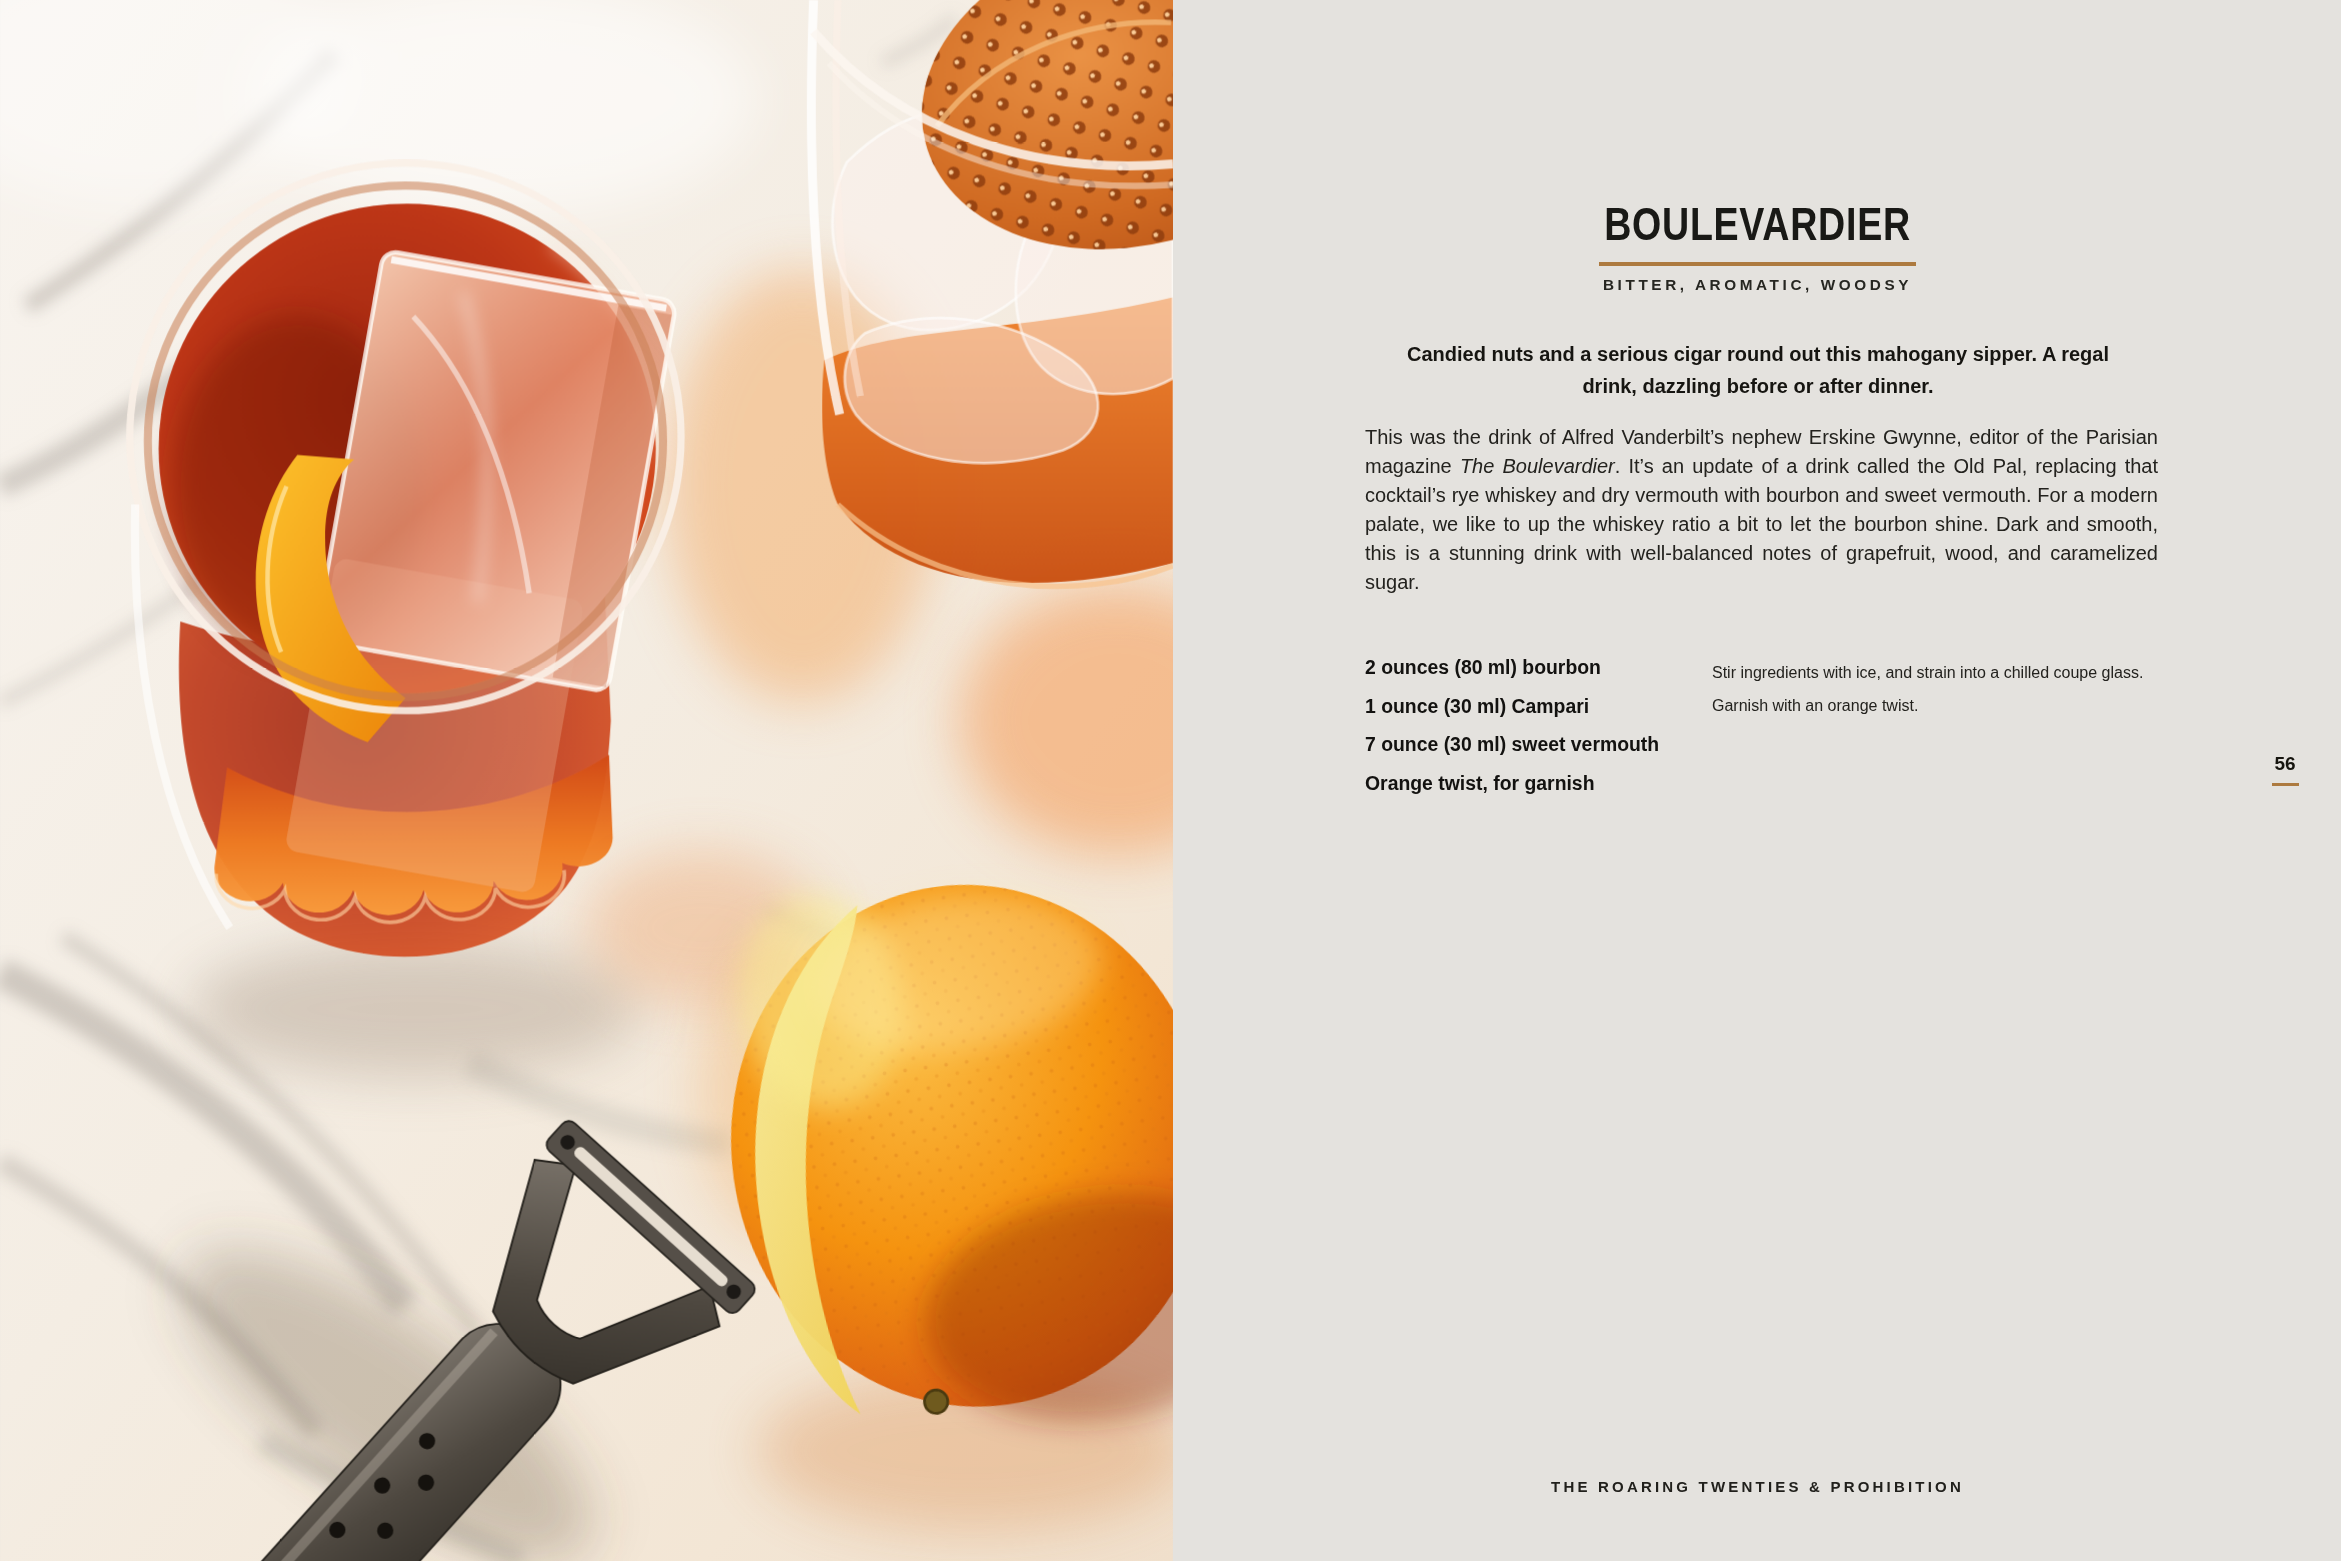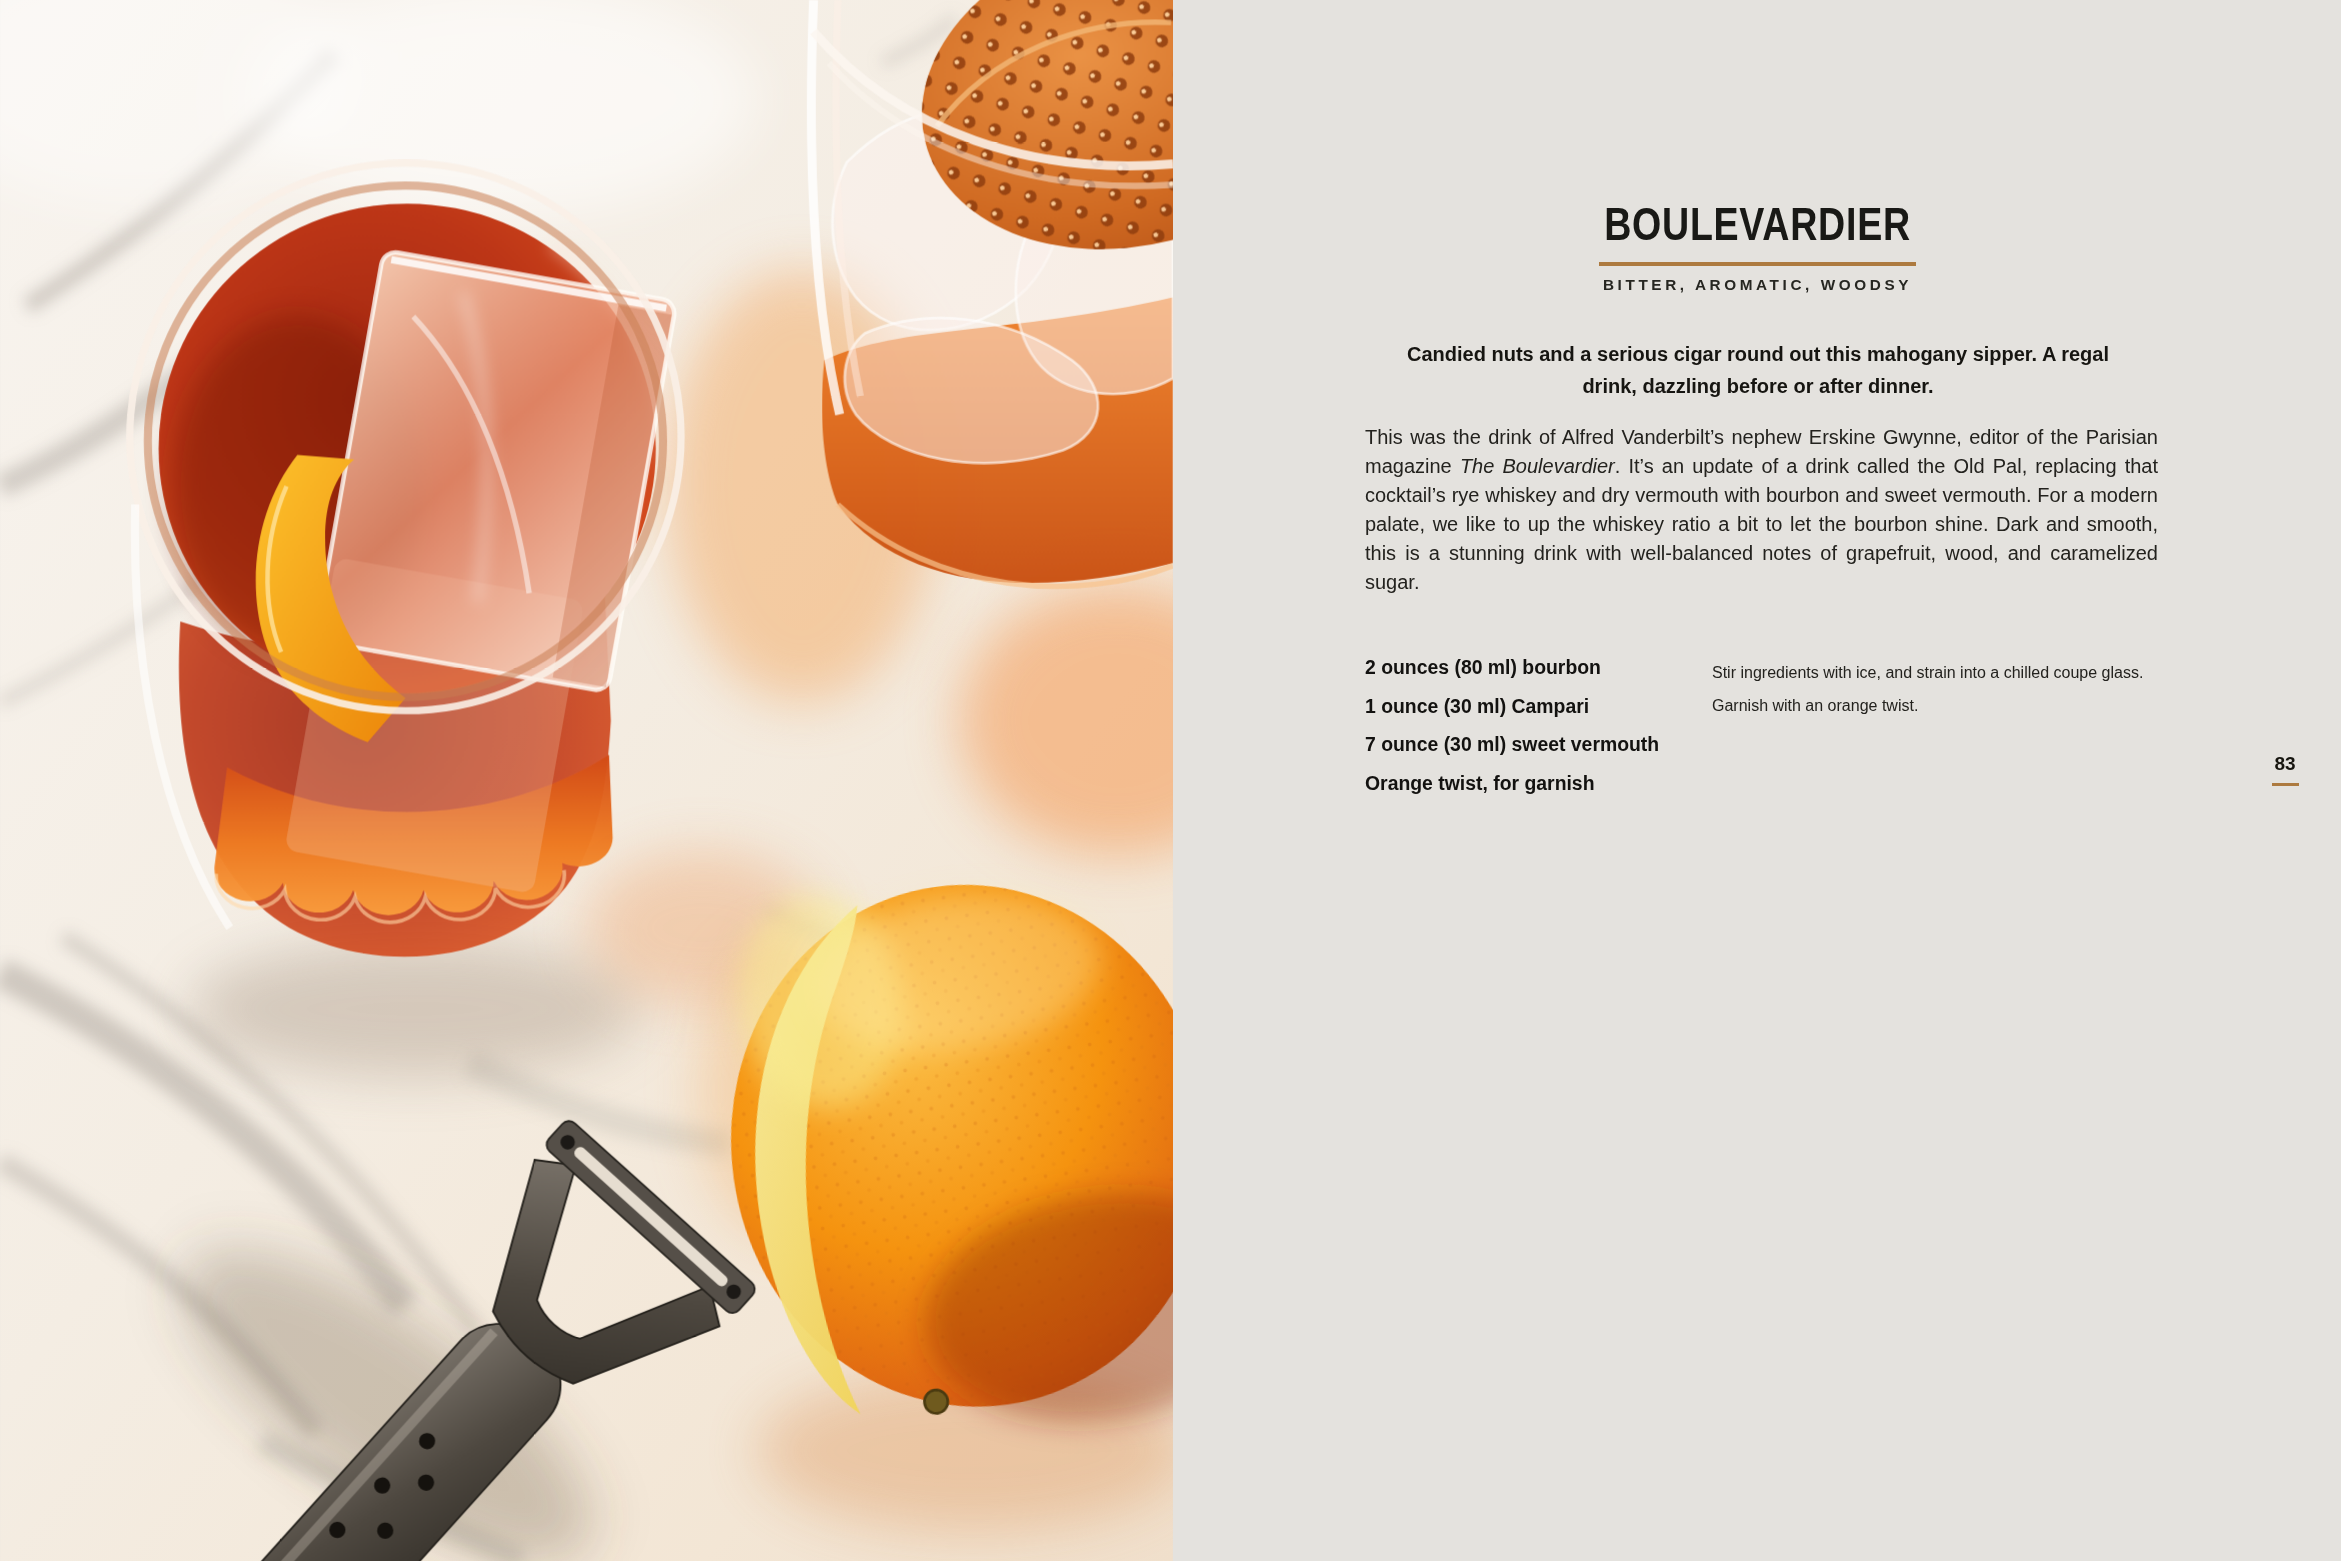--- a/index.html
+++ b/index.html
@@ -226,19 +226,20 @@
     <ul class="ingredients">
       <li>2 ounces (80 ml) bourbon</li>
       <li>1 ounce (30 ml) Campari</li>
       <li>7 ounce (30 ml) sweet vermouth</li>
       <li>Orange twist, for garnish</li>
     </ul>
 
     <p class="instructions">Stir ingredients with ice, and strain into a chilled coupe glass. Garnish with an orange twist.</p>
 
     <div class="pagenum">
-      <div class="num">83</div>
+      <div class="num">56</div>
       <div class="pagenum-rule"></div>
     </div>
 
+    <div class="chapter-footer">THE ROARING TWENTIES &amp; PROHIBITION</div>
   </div>
 </div>
 
 
 </body></html>

